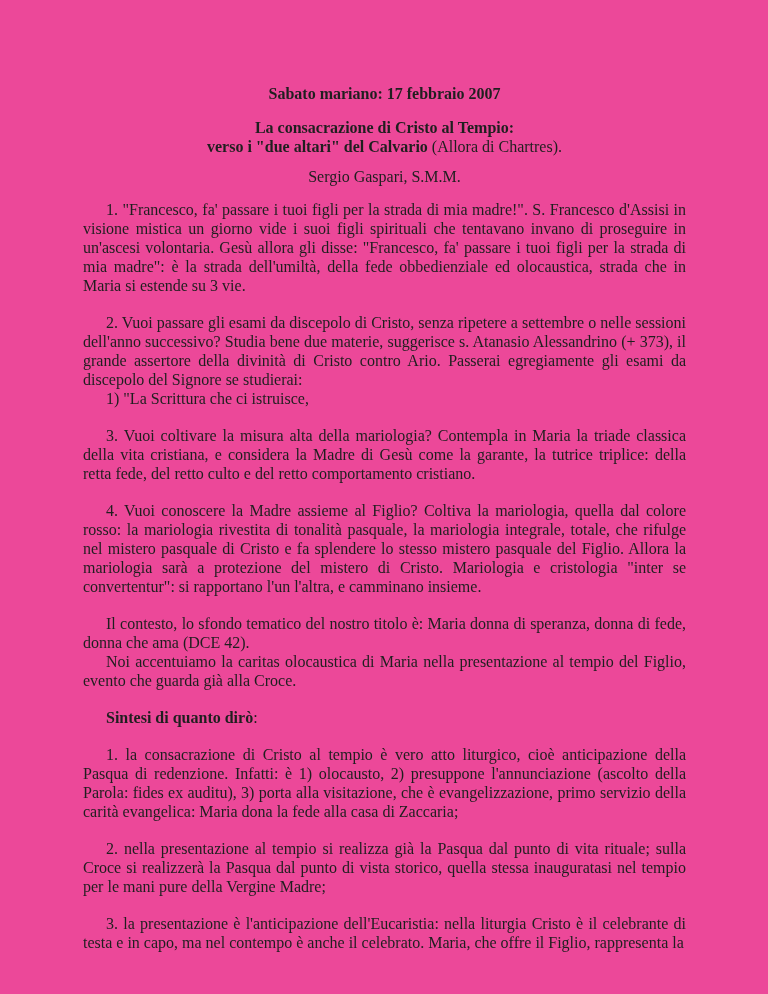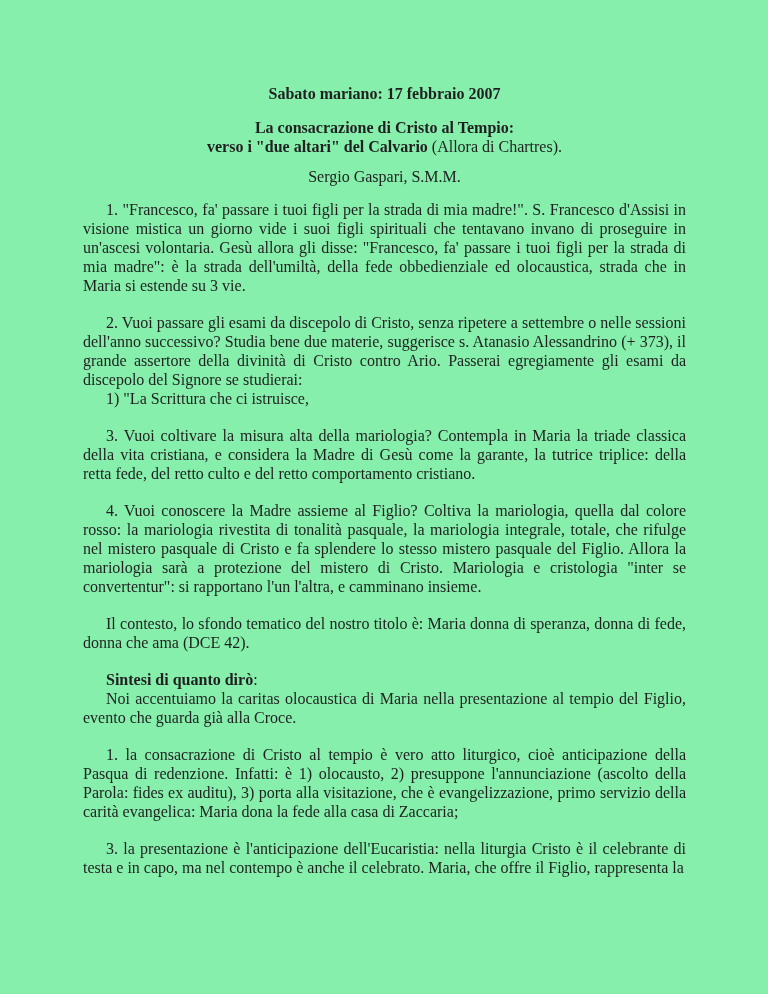--- a/index.html
+++ b/index.html
@@ -6,21 +6,21 @@
     margin: 0;
     padding: 0;
     background: #ffffff;
   }
   .page {
     position: relative;
     width: 768px;
     height: 994px;
     box-sizing: border-box;
     padding: 84px 82px 0 83px;
-    background: #86efac;
+    background: #ec4899;
     color: #1f1f1f;
     font-family: "Liberation Serif", "DejaVu Serif", serif;
     font-size: 16px;
     line-height: 19px;
     overflow: hidden;
   }
   p { margin: 0; }
   .center {
     text-align: center;
     text-indent: 0;
@@ -60,22 +60,23 @@
 
   <p class="body-par no-justify">1) "La Scrittura che ci istruisce,</p>
 
 
   <p class="body-par gap">3. Vuoi coltivare la misura alta della mariologia? Contempla in Maria la triade classica della vita cristiana, e considera la Madre di Gesù come la garante, la tutrice triplice: della retta fede, del retto culto e del retto comportamento cristiano.</p>
 
   <p class="body-par gap">4. Vuoi conoscere la Madre assieme al Figlio? Coltiva la mariologia, quella dal colore rosso: la mariologia rivestita di tonalità pasquale, la mariologia integrale, totale, che rifulge nel mistero pasquale di Cristo e fa splendere lo stesso mistero pasquale del Figlio. Allora la mariologia sarà a protezione del mistero di Cristo. Mariologia e cristologia "inter se convertentur": si rapportano l'un l'altra, e camminano insieme.</p>
 
   <p class="body-par gap">Il contesto, lo sfondo tematico del nostro titolo è: Maria donna di speranza, donna di fede, donna che ama (DCE 42).</p>
 
+  <p class="body-par">Noi accentuiamo la caritas olocaustica di Maria nella presentazione al tempio del Figlio, evento che guarda già alla Croce.</p>
+
   <p class="body-par gap"><span class="bold">Sintesi di quanto dirò</span><span>:</span></p>
-
-  <p class="body-par">Noi accentuiamo la caritas olocaustica di Maria nella presentazione al tempio del Figlio, evento che guarda già alla Croce.</p>
 
   <p class="body-par gap">1. la consacrazione di Cristo al tempio è vero atto liturgico, cioè anticipazione della Pasqua di redenzione. Infatti: è 1) olocausto, 2) presuppone l'annunciazione (ascolto della Parola: fides ex auditu), 3) porta alla visitazione, che è evangelizzazione, primo servizio della carità evangelica: Maria dona la fede alla casa di Zaccaria;</p>
 
+  <p class="body-par gap">2. nella presentazione al tempio si realizza già la Pasqua dal punto di vita rituale; sulla Croce si realizzerà la Pasqua dal punto di vista storico, quella stessa inauguratasi nel tempio per le mani pure della Vergine Madre;</p>
 
   <p class="body-par gap">3. la presentazione è l'anticipazione dell'Eucaristia: nella liturgia Cristo è il celebrante di testa e in capo, ma nel contempo è anche il celebrato. Maria, che offre il Figlio, rappresenta la</p>
 
 </div>
 
 </body></html>

